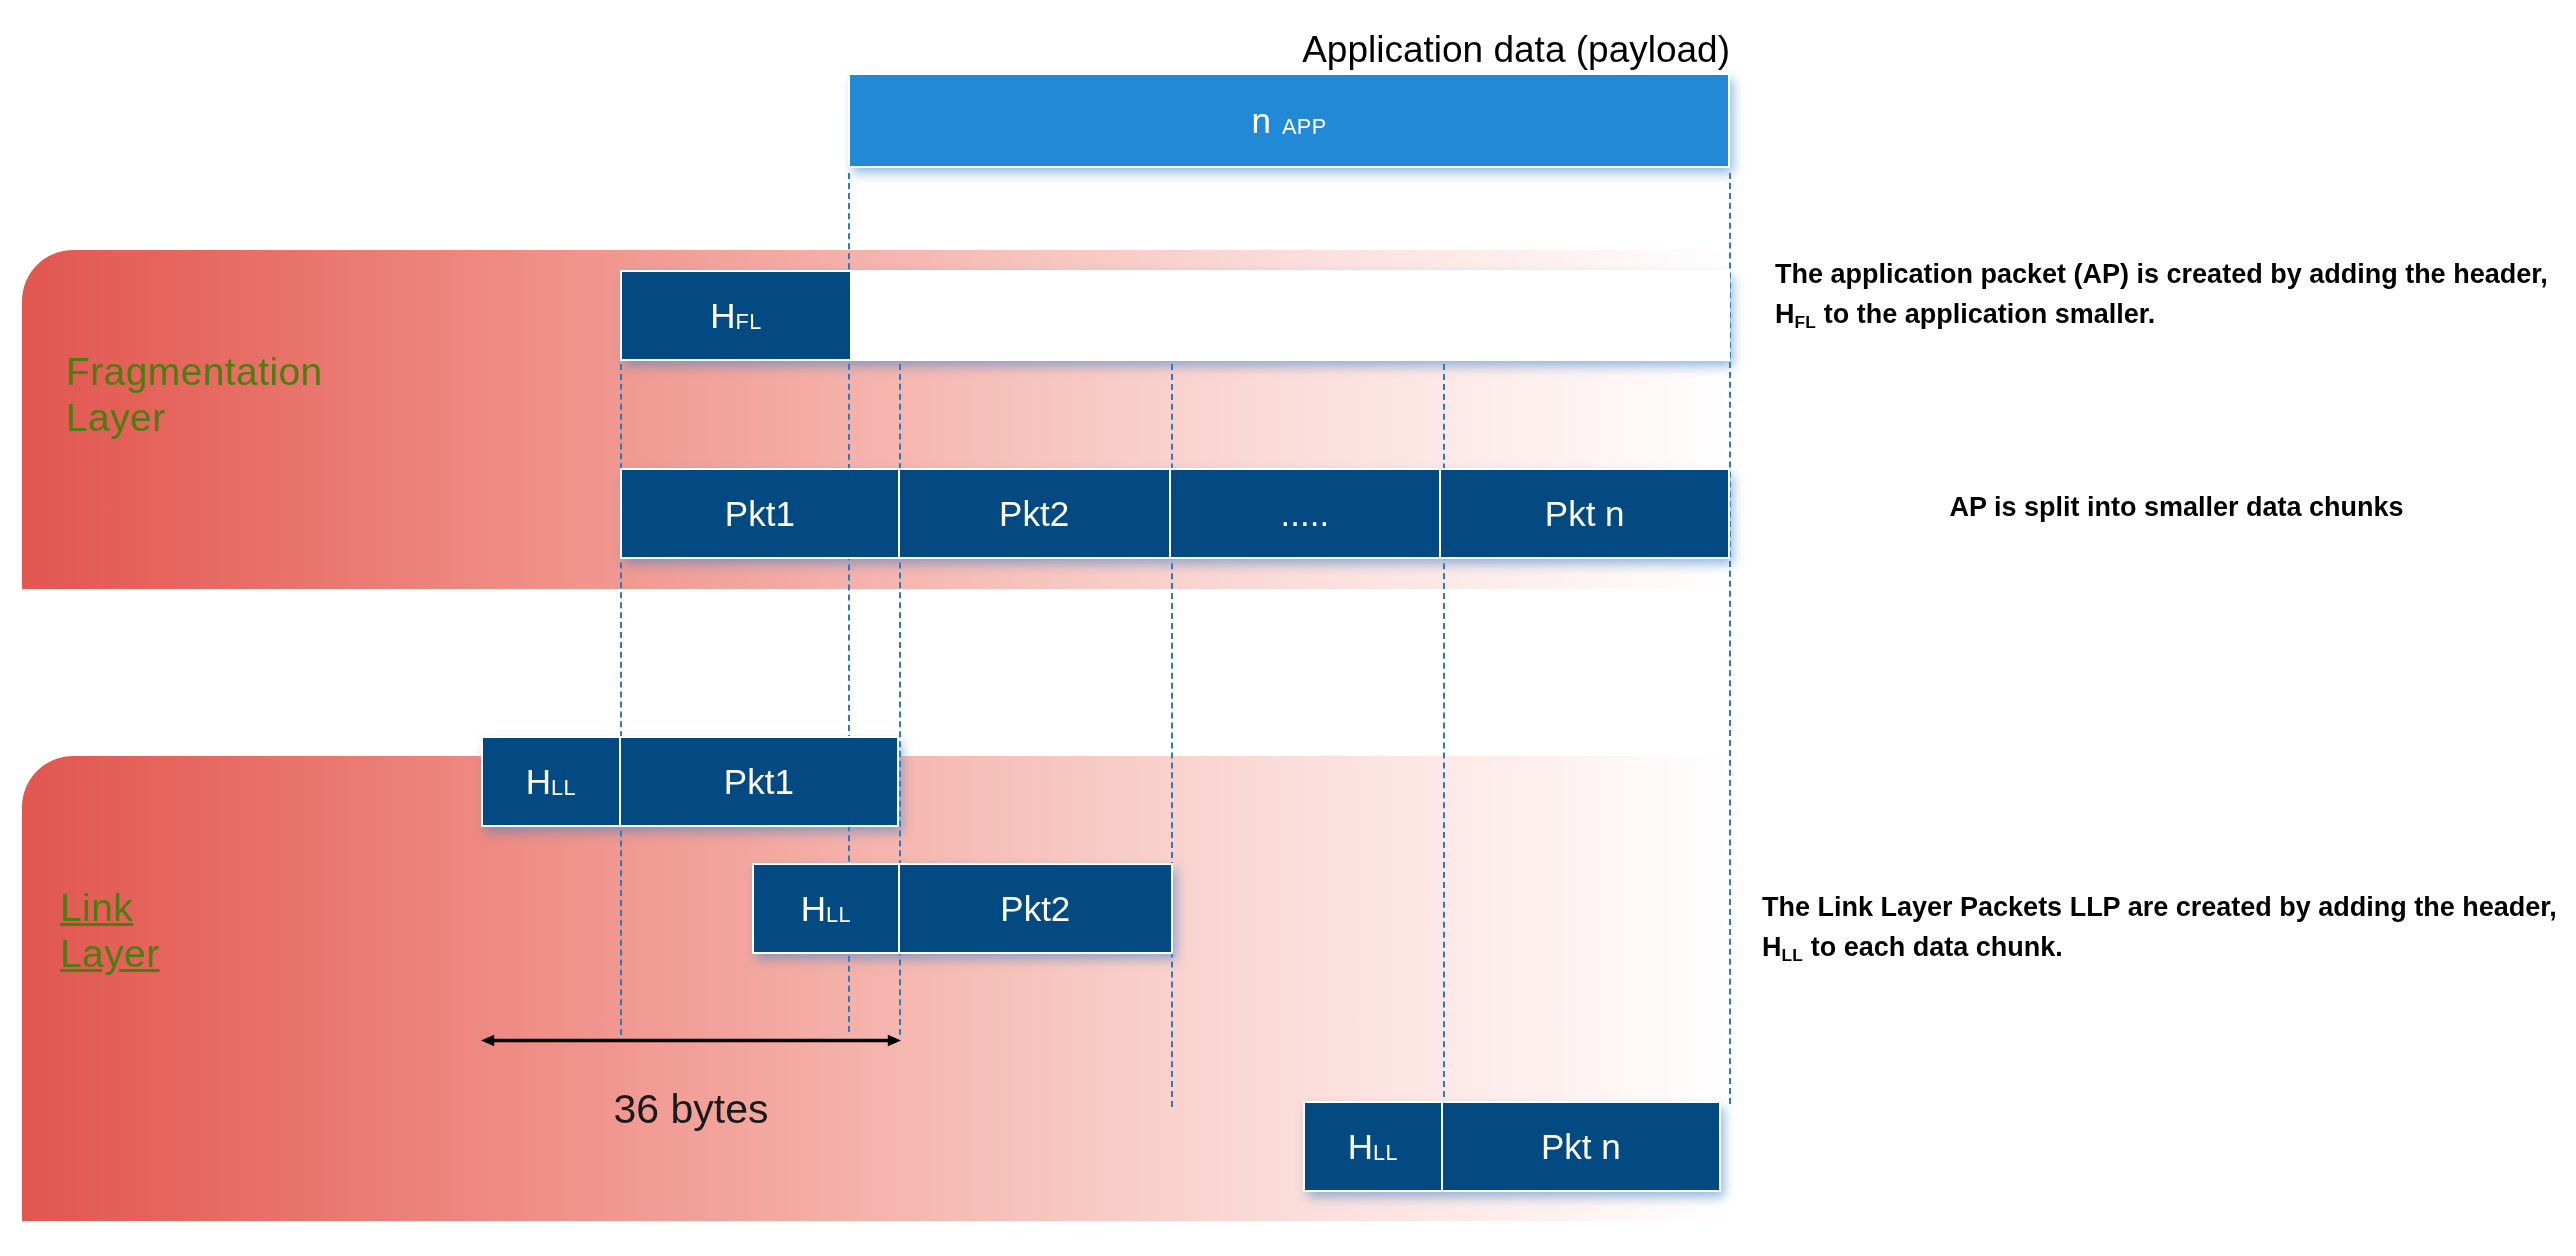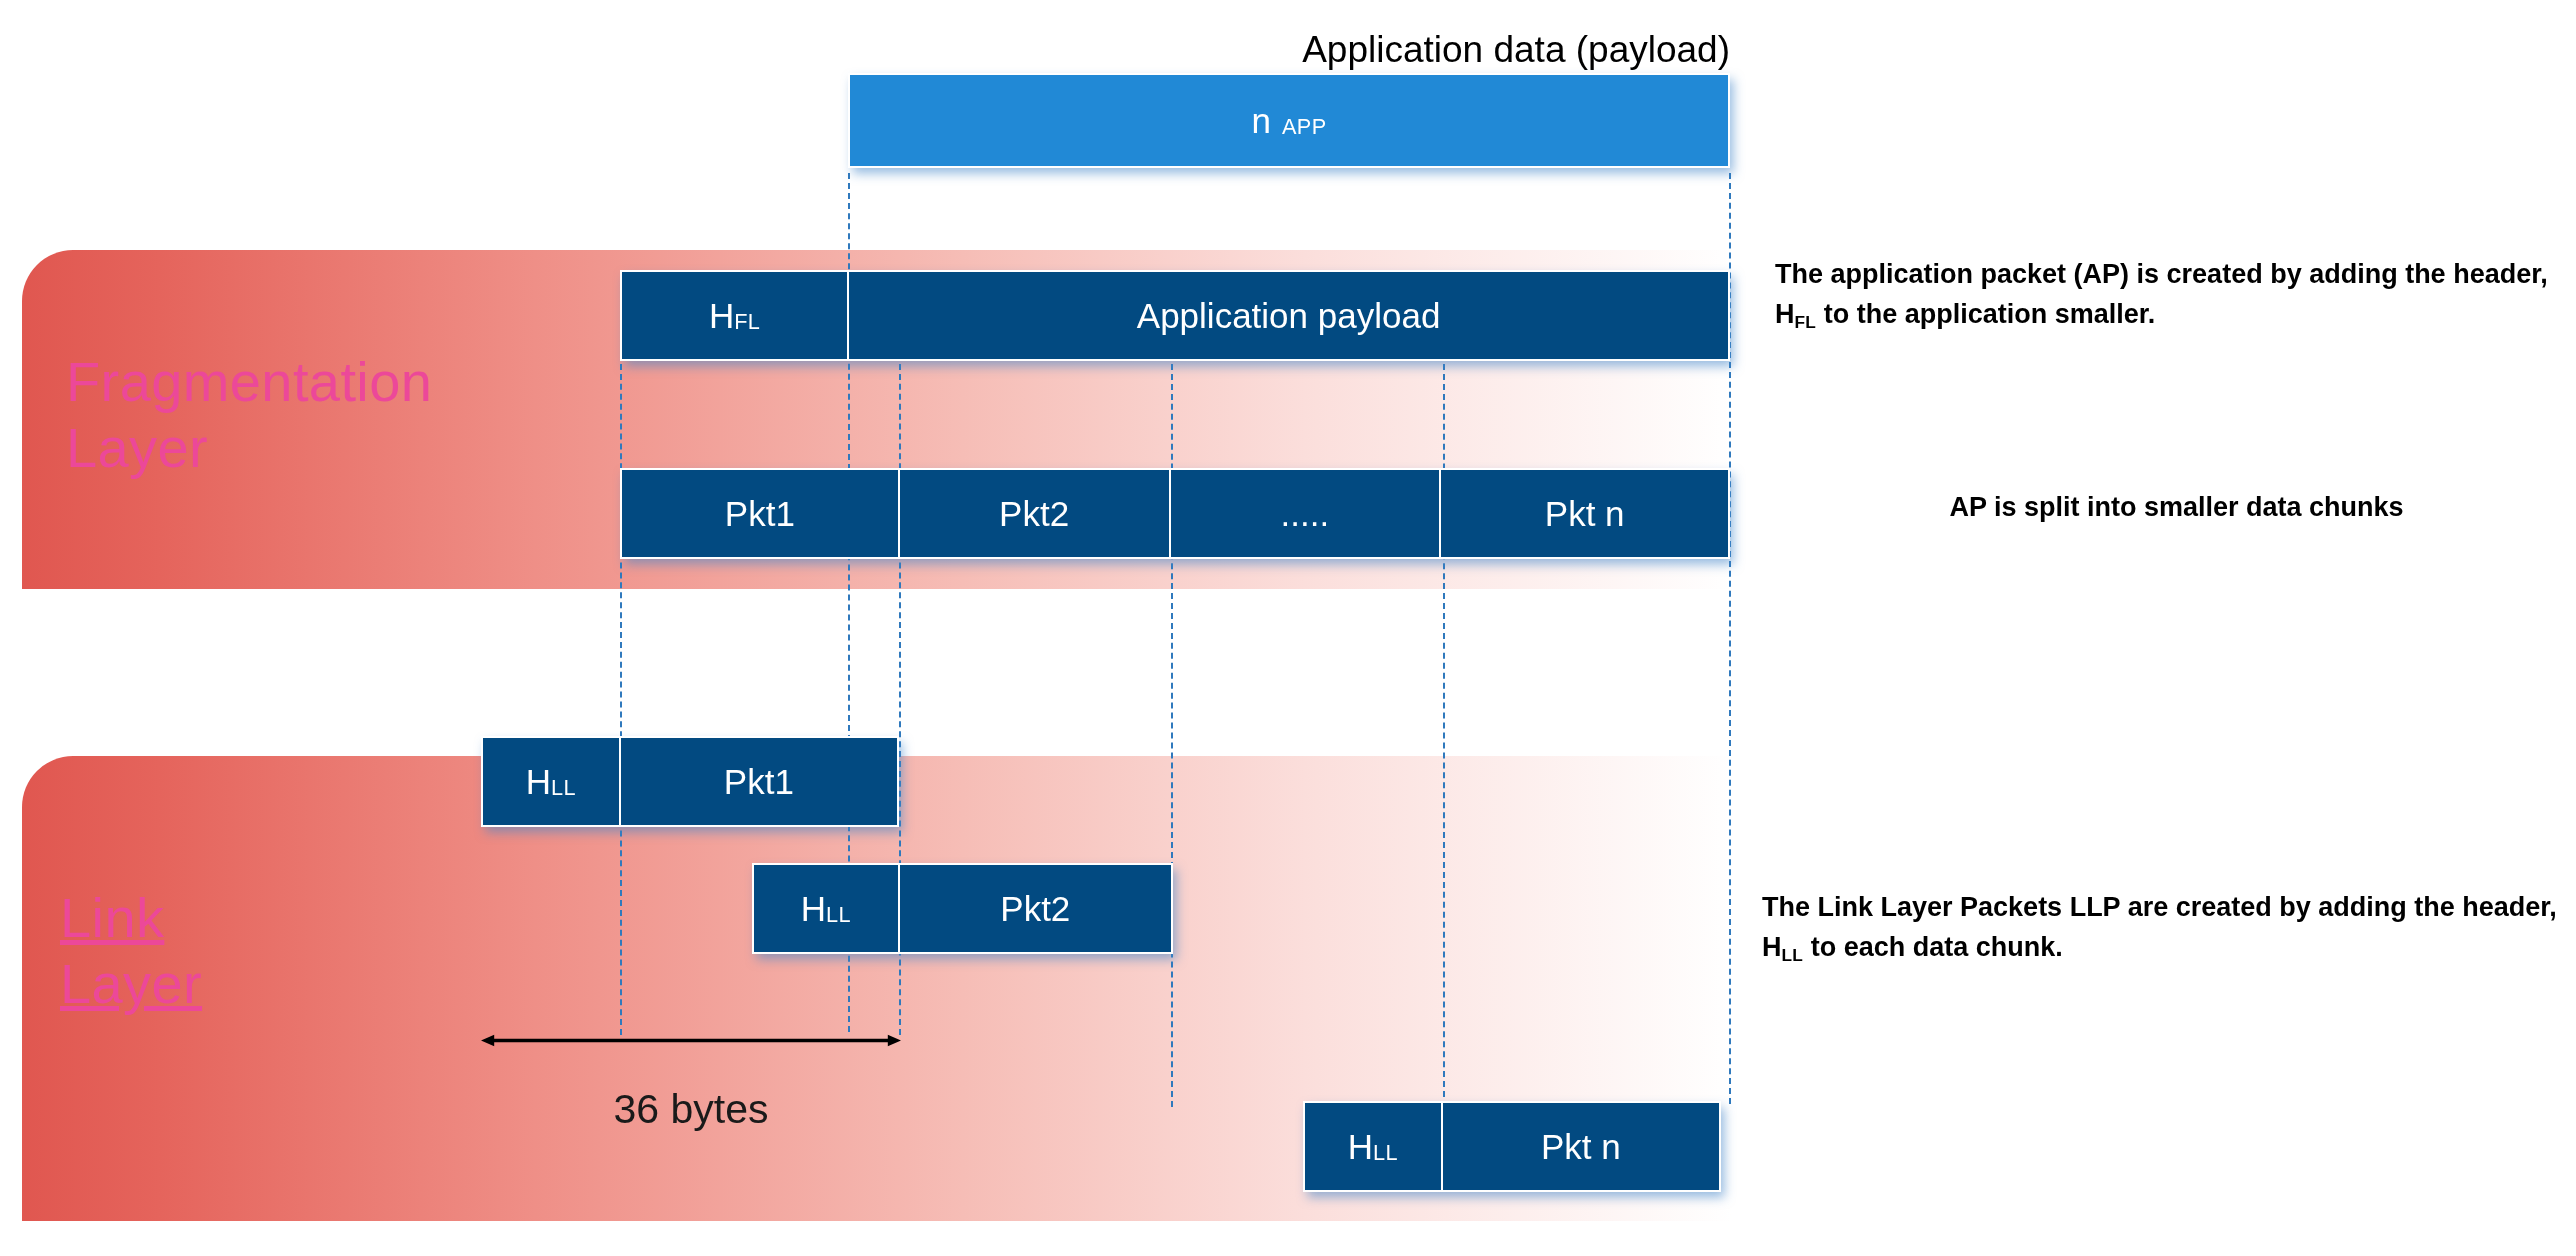--- a/index.html
+++ b/index.html
@@ -29,22 +29,22 @@
   }
   #link-band {
     left: 22px;
     top: 756px;
     width: 1710px;
     height: 465px;
     border-top-left-radius: 51px;
   }
   .layer-label {
     position: absolute;
-    color: #ec4899;
-    font-size: 56px;
+    color: #4d7c0f;
+    font-size: 39px;
     line-height: 1.18;
     letter-spacing: 0.4px;
     white-space: pre-line;
   }
   #frag-label { left: 66px; top: 349px; }
   #link-label { left: 60px; top: 885px; text-decoration: underline; }
 
   
   .pkt-row {
     position: absolute;
@@ -192,23 +192,20 @@
 <div id="napp-box">
   <span>n</span>
     <sub>APP</sub>
 </div>
 
 <div class="pkt-row" id="ap-row">
   <div class="pkt-cell" style="width:228px;">
     <span>H</span>
       <sub>FL</sub>
   </div>
-  <div class="pkt-cell" style="width:882px;">
-    <span>Application payload</span>
-  </div>
 </div>
 
 <div class="pkt-row" id="chunks-row">
   <div class="pkt-cell" style="width:279px;">
     <span>Pkt1</span>
   </div>
   <div class="pkt-cell" style="width:272px;">
     <span>Pkt2</span>
   </div>
   <div class="pkt-cell" style="width:272px;">

